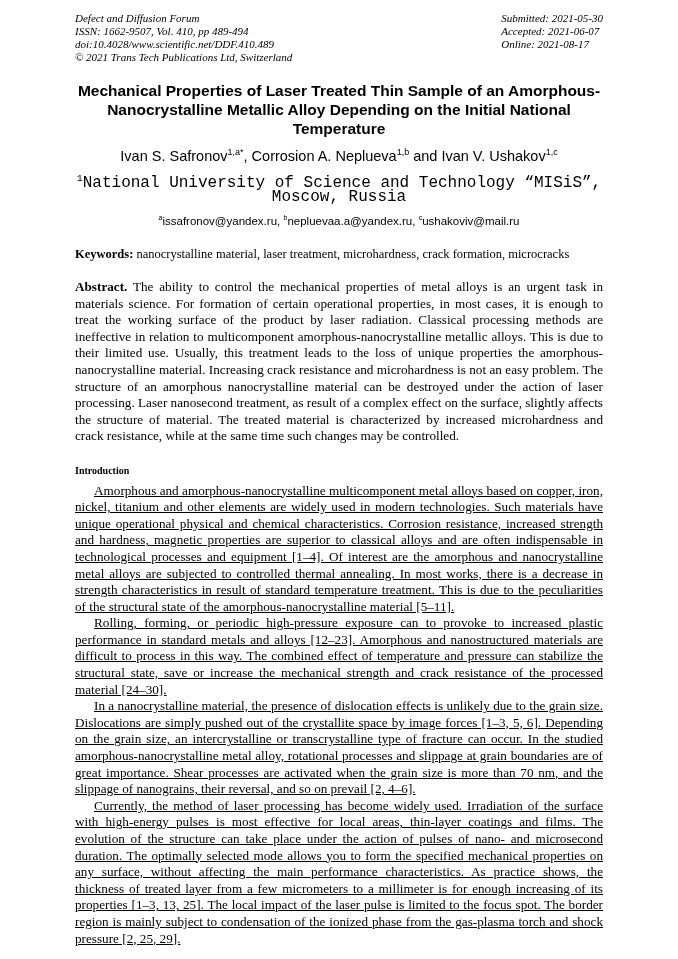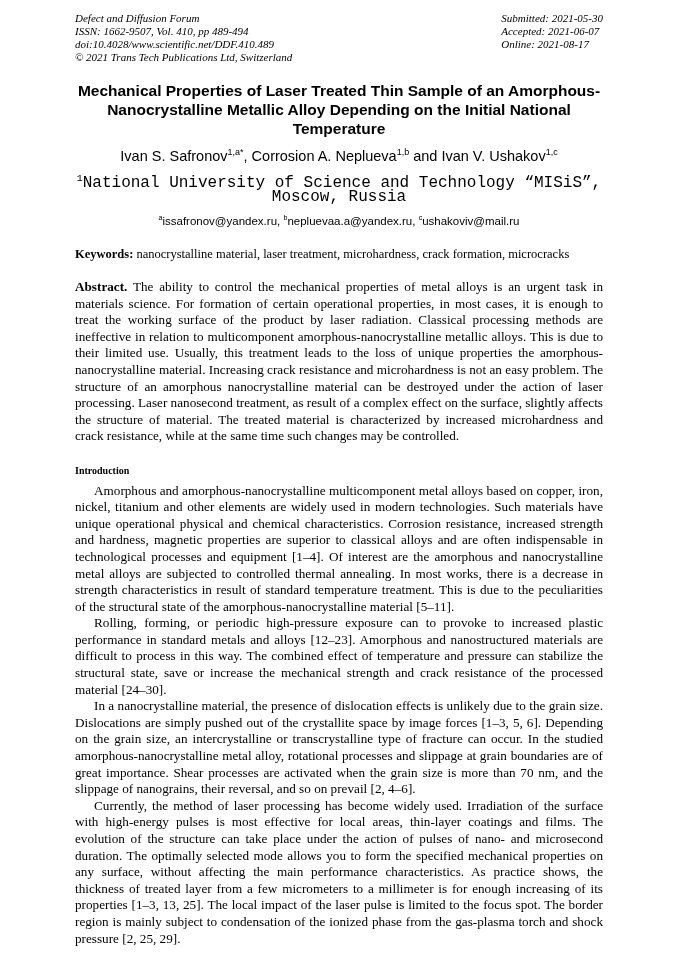--- a/index.html
+++ b/index.html
@@ -84,20 +84,21 @@
     font-size: 10px;
     line-height: 16.6px;
     font-family: Liberation Serif, serif;
   }
   .para {
     margin: 0;
     font-size: 13.2px;
     line-height: 16.6px;
     text-align: justify;
     text-indent: 19px;
+    text-decoration: underline;
   }
   .para:first-of-type { margin-top: 3px; }
 </style>
 </head>
 <body>
 
 <div class="page">
 
   <div class="hdr">
     <div class="hdr-left">

